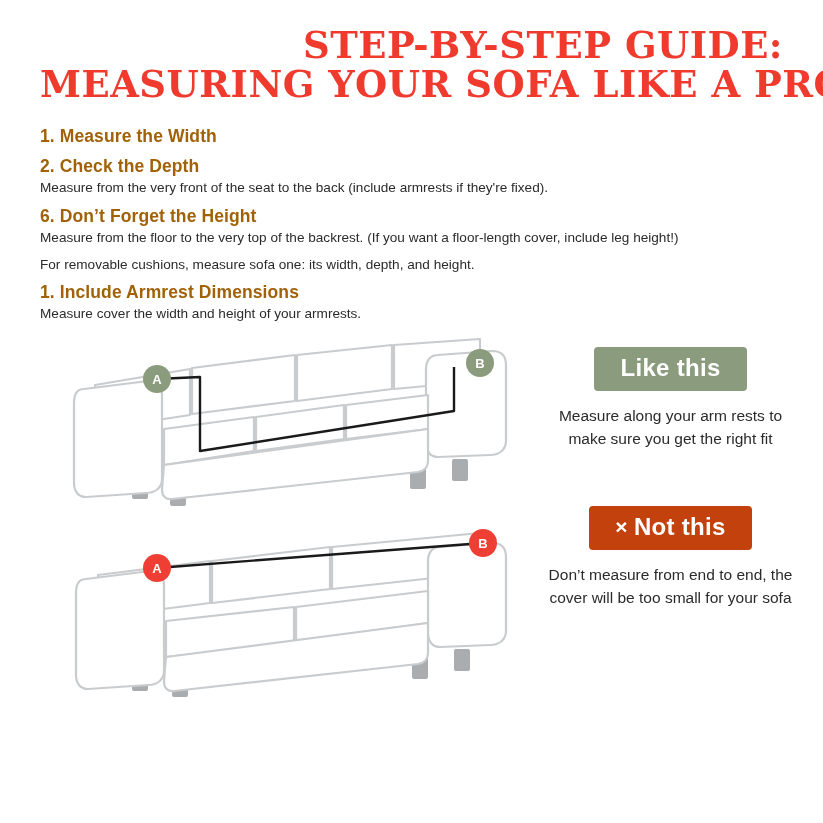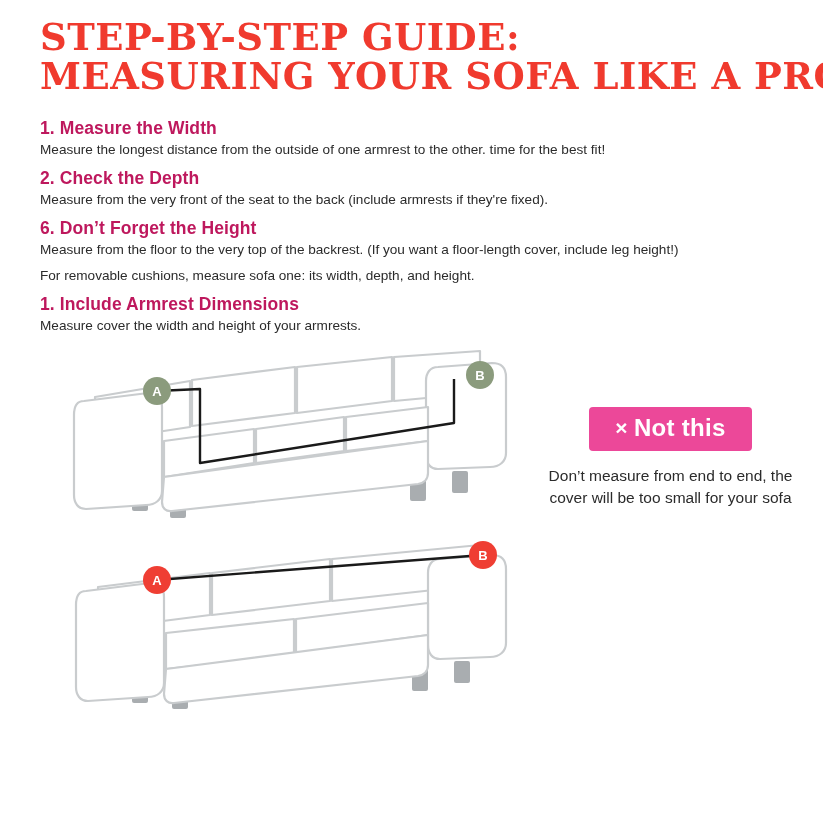--- a/index.html
+++ b/index.html
@@ -18,22 +18,22 @@
   .page {
     width: 823px;
     height: 823px;
     position: relative;
     box-sizing: border-box;
     padding: 0 40px;
   }
 
   
   .title-block {
-    padding-top: 18px;
-    text-align: left;
+    padding-top: 26px;
+    text-align: right;
   }
   .title-line {
     font-family: "DejaVu Serif", serif;
     color: #f03a2e;
     font-weight: bold;
     letter-spacing: 0.5px;
     line-height: 1.06;
     white-space: nowrap;
   }
   .title-line-1 {
@@ -44,21 +44,21 @@
   }
 
   
   .steps {
     margin-top: 22px;
   }
   .step {
     margin-bottom: 9px;
   }
   .step-title {
-    color: #be185d;
+    color: #a16207;
     font-size: 17.5px;
     font-weight: bold;
     margin: 0 0 2px 0;
     letter-spacing: 0.1px;
   }
   .step-text {
     color: #2b2b2b;
     font-size: 13.6px;
     margin: 0;
     line-height: 1.3;
@@ -88,21 +88,21 @@
     font-weight: bold;
     padding: 9px 26px 11px 26px;
     letter-spacing: 0.3px;
     line-height: 1;
   }
   .badge-like {
     background: #8b9b7d;
     border-radius: 4px;
   }
   .badge-not {
-    background: #ec4899;
+    background: #c2410c;
     border-radius: 4px;
   }
   .badge-not .x-mark {
     font-size: 21px;
     margin-right: 6px;
     position: relative;
     top: -1px;
   }
   .caption {
     font-size: 15.5px;
@@ -125,21 +125,20 @@
 <div class="page">
 
   <div class="title-block">
     <div class="title-line title-line-1">STEP-BY-STEP GUIDE:</div>
     <div class="title-line title-line-2">MEASURING YOUR SOFA LIKE A PRO</div>
   </div>
 
   <div class="steps">
     <div class="step">
       <p class="step-title">1. Measure the Width</p>
-      <p class="step-text">Measure the longest distance from the outside of one armrest to the other. time for the best fit!</p>
     </div>
     <div class="step">
       <p class="step-title">2. Check the Depth</p>
       <p class="step-text">Measure from the very front of the seat to the back (include armrests if they're fixed).</p>
     </div>
     <div class="step">
       <p class="step-title">6.  Don’t Forget the Height</p>
       <p class="step-text">Measure from the floor to the very top of the backrest. (If you want a floor-length cover, include leg height!)</p>
     </div>
     <div class="step">
@@ -211,20 +210,24 @@
           <circle cx="117" cy="45" r="14" fill="#ef3e33"></circle>
           <text x="117" y="50" text-anchor="middle" font-family="Liberation Sans, sans-serif" font-size="13" font-weight="bold" fill="#ffffff">A</text>
           <circle cx="443" cy="20" r="14" fill="#ef3e33"></circle>
           <text x="443" y="25" text-anchor="middle" font-family="Liberation Sans, sans-serif" font-size="13" font-weight="bold" fill="#ffffff">B</text>
         </g>
       </svg>
     </div>
 
     <div class="side-col">
 
+      <div class="side-block first">
+        <div class="badge badge-like">Like this</div>
+        <div class="caption" style="margin-left:auto;margin-right:auto;">Measure along your arm rests to make sure you get the right fit</div>
+      </div>
 
       <div class="side-block second">
         <div class="badge badge-not">
           <span class="x-mark">×</span><span>Not this</span>
         </div>
         <div class="caption" style="margin-left:auto;margin-right:auto;">Don’t measure from end to end, the cover will be too small for your sofa</div>
       </div>
 
     </div>
   </div>

